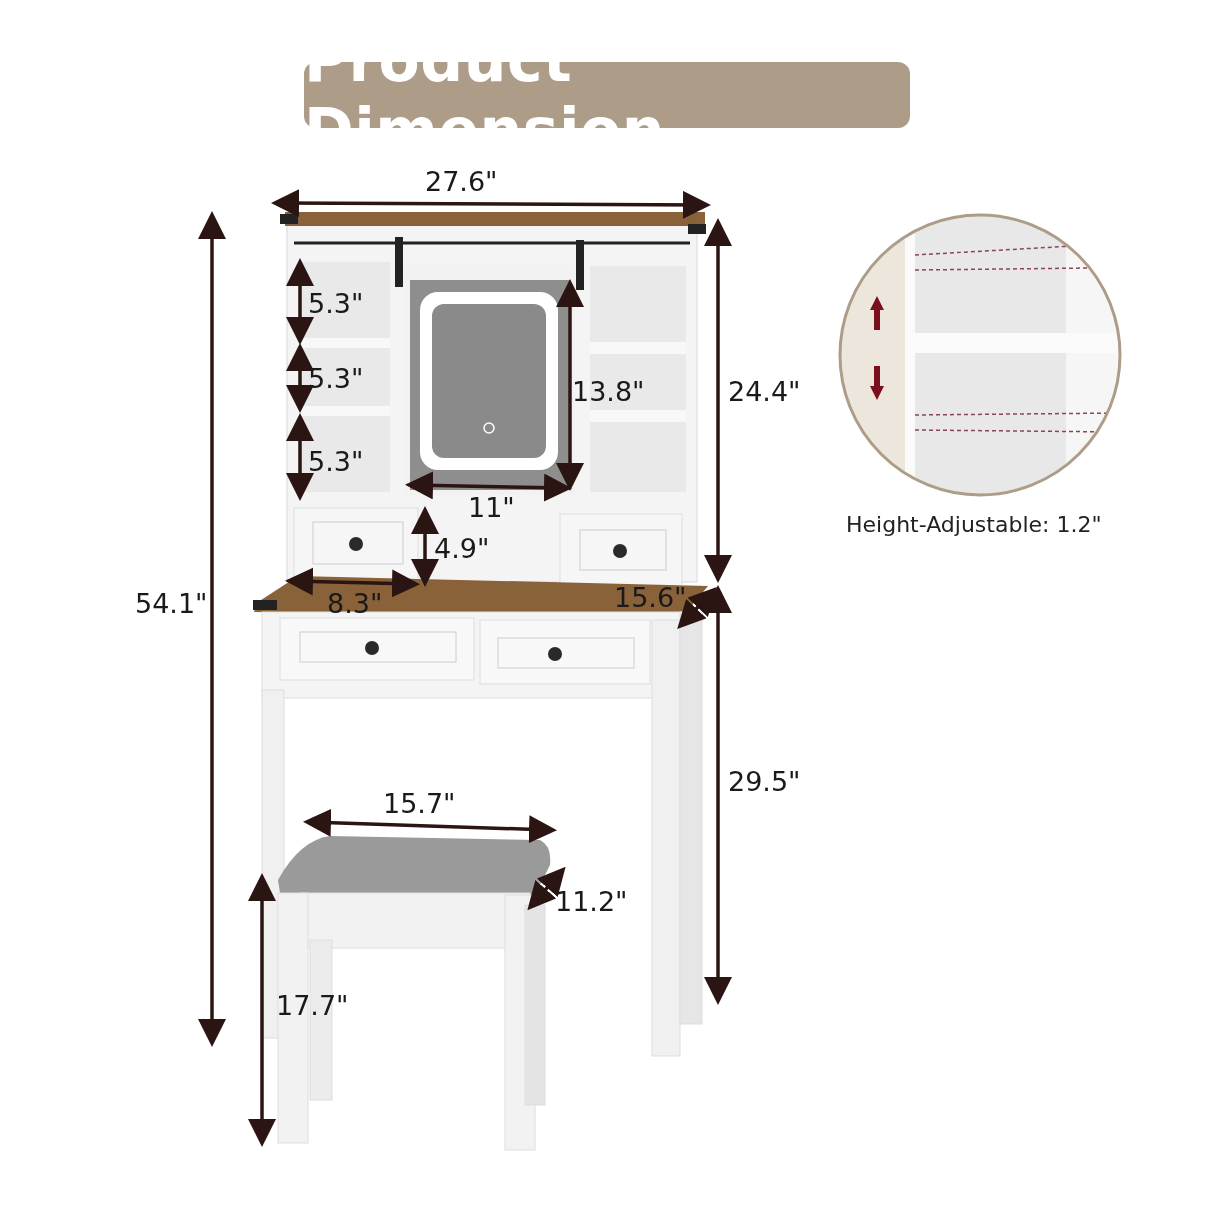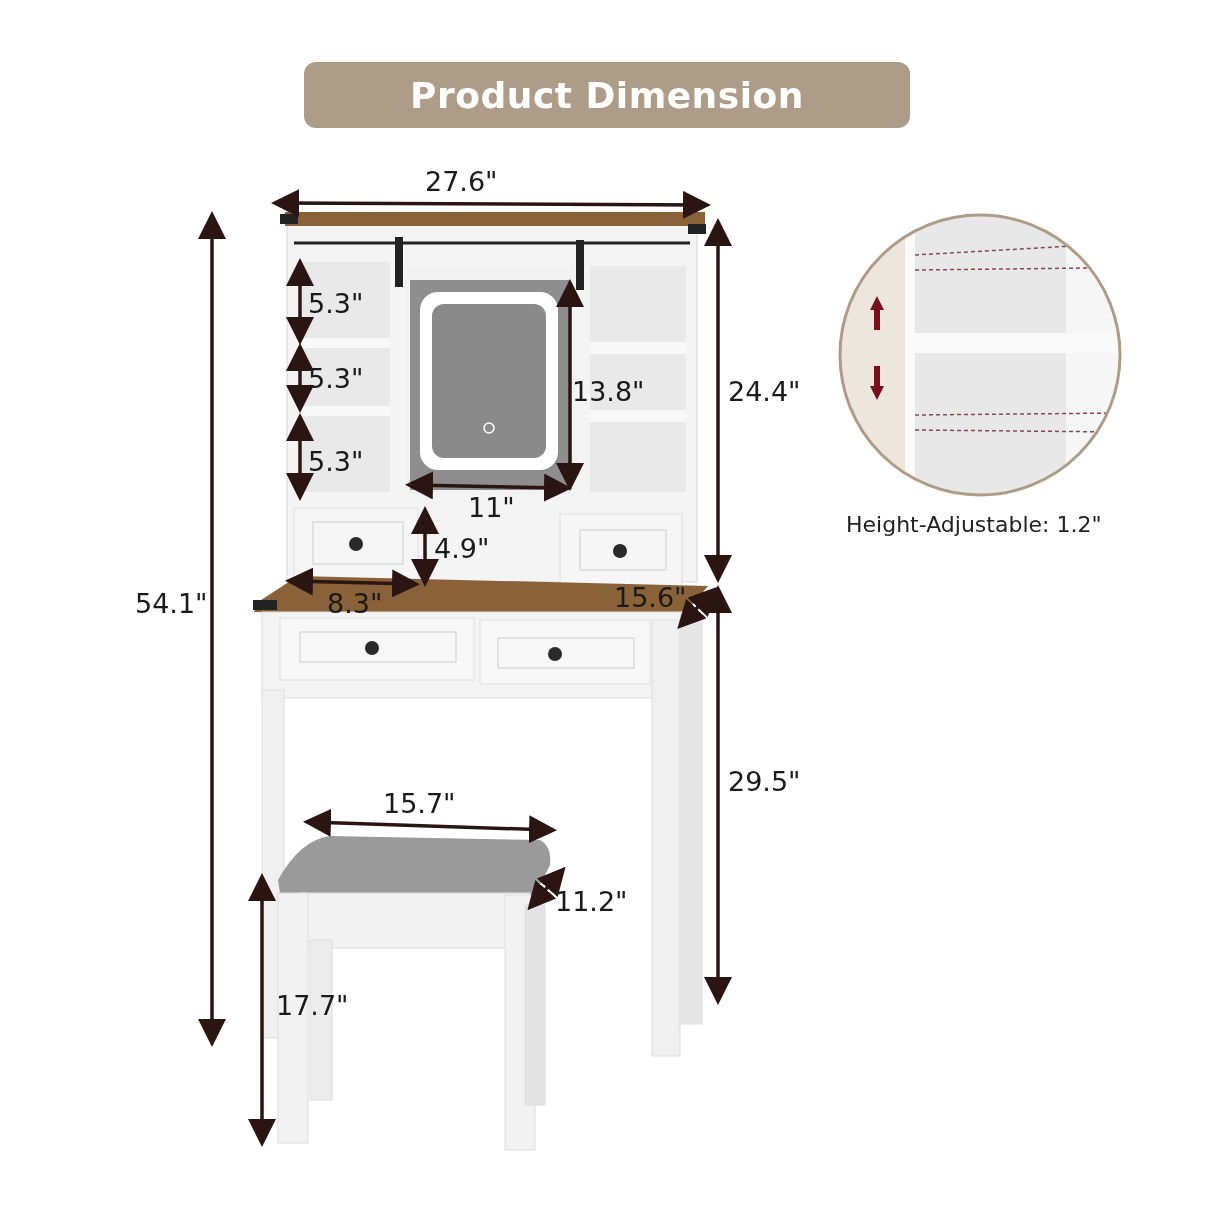--- a/index.html
+++ b/index.html
@@ -1,17 +1,17 @@
 <!DOCTYPE html>
 <html><head>
 <meta charset="utf-8">
 <style>
   html,body{margin:0;padding:0;background:#ffffff;}
   body{width:1214px;height:1214px;position:relative;overflow:hidden;font-family:"DejaVu Sans","Liberation Sans",sans-serif;}
-  .banner{position:absolute;left:304px;top:62px;width:606px;height:66px;background:#ad9d88;border-radius:12px;display:flex;align-items:center;justify-content:center;color:#fff;font-weight:bold;font-size:36px;letter-spacing:0.5px;}
+  .banner{position:absolute;left:304px;top:62px;width:606px;height:66px;background:#ad9d88;border-radius:12px;display:flex;align-items:center;justify-content:center;color:#fff;font-weight:bold;font-size:60px;letter-spacing:0.5px;}
   .lbl{position:absolute;color:#1a1a1a;font-size:27px;white-space:nowrap;line-height:1;}
   svg.scene{position:absolute;left:0;top:0;}
   .caption{position:absolute;left:846px;top:512px;font-size:22px;color:#222;white-space:nowrap;}
 </style>
 </head>
 <body>
 
 <div class="banner">
     <span>Product Dimension</span>
   </div>

